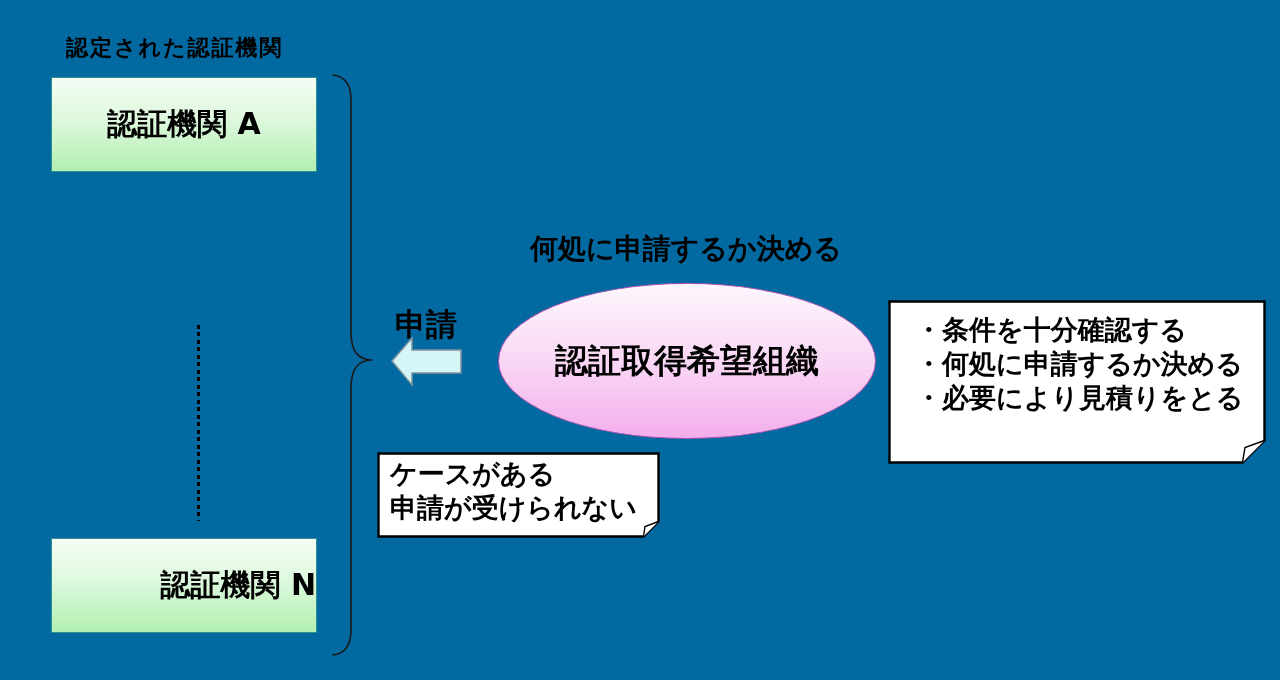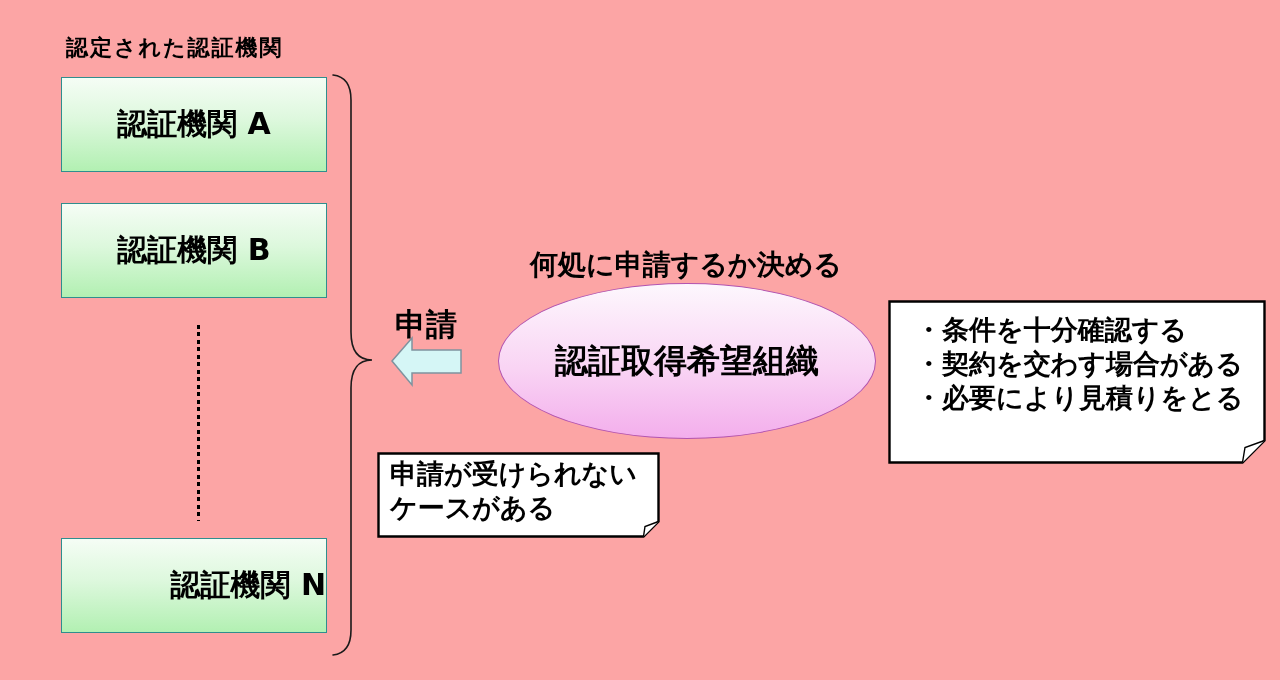--- a/index.html
+++ b/index.html
@@ -1,34 +1,34 @@
 <!DOCTYPE html>
 <html><head>
 <meta charset="utf-8">
 <style>
   html, body { margin: 0; padding: 0; background: #ffffff; }
   .canvas {
     position: relative;
     width: 1280px;
     height: 680px;
-    background: #fca5a5;
+    background: #0369a1;
     overflow: hidden;
     font-family: "DejaVu Sans", "Liberation Sans", sans-serif;
     color: #000;
   }
   .abs { position: absolute; }
 
   .heading {
     left: 66px; top: 33px;
     font-size: 22px; font-weight: bold; letter-spacing: 2px;
     white-space: nowrap;
   }
 
   .cert-box {
-    left: 61px; width: 264px; height: 93px;
+    left: 51px; width: 264px; height: 93px;
     border: 1.5px solid #2f8e8e;
     background: linear-gradient(to bottom, #f5fdf5 0%, #ddf8dd 45%, #b2f0b2 100%);
     display: flex; align-items: center; justify-content: center;
     font-size: 30px; font-weight: bold; white-space: nowrap;
   }
   .box-a { top: 77px; }
   .box-b { top: 203px; }
   .box-n { top: 538px; justify-content: flex-end; }
 
   .dotted-line {
@@ -42,21 +42,20 @@
     left: 390px; top: 304px; width: 72px;
     text-align: center; font-size: 31px; font-weight: bold;
     white-space: nowrap;
   }
   .arrow-svg { left: 388px; top: 334px; }
 
   .decide-caption {
     left: 498px; top: 230px; width: 376px;
     text-align: center; font-size: 28px; font-weight: bold;
     white-space: nowrap;
-    margin-top: 16px;
   }
 
   .applicant-ellipse {
     left: 498px; top: 283px; width: 376px; height: 154px;
     border: 1.5px solid #b254b0;
     border-radius: 50%;
     background: linear-gradient(to bottom, #fdf7fd 0%, #f9d4f4 55%, #f3aeec 100%);
     display: flex; align-items: center; justify-content: center;
     font-size: 33px; font-weight: bold; white-space: nowrap;
   }
@@ -75,23 +74,20 @@
 </head>
 <body>
 
 <div class="canvas">
 
   <div class="abs heading">認定された認証機関</div>
 
   <div class="abs cert-box box-a">
     <span>認証機関 A</span>
   </div>
-  <div class="abs cert-box box-b">
-    <span>認証機関 B</span>
-  </div>
   <div class="abs cert-box box-n">
     <span>認証機関 N</span>
   </div>
 
   <div class="abs dotted-line"></div>
 
   <svg class="abs brace-svg" width="52" height="592" viewBox="0 0 52 592">
     <path d="M6,5 Q24,7 24,30 L24,262 Q24,290 45,290 Q24,290 24,318 L24,560 Q24,583 6,585" fill="none" stroke="#1a1a1a" stroke-width="1.6" stroke-linecap="round"></path>
   </svg>
 
@@ -106,29 +102,29 @@
     <span>認証取得希望組織</span>
   </div>
 
   <div class="abs note note-right">
     <svg width="378" height="164" viewBox="0 0 378 164">
       <path d="M1.5,1.5 L376.5,1.5 L376.5,140.5 L354.5,162.5 L1.5,162.5 Z" fill="#ffffff" stroke="#000000" stroke-width="2.4"></path>
       <path d="M376.5,140.5 L357,147.5 L354.5,162.5" fill="#ffffff" stroke="#000000" stroke-width="1.4"></path>
     </svg>
     <div class="note-text">
       <div>・条件を十分確認する</div>
-      <div>・契約を交わす場合がある</div>
+      <div>・何処に申請するか決める</div>
       <div>・必要により見積りをとる</div>
     </div>
   </div>
 
   <div class="abs note note-left">
     <svg width="283" height="86" viewBox="0 0 283 86">
       <path d="M1.5,1.5 L281.5,1.5 L281.5,69.5 L266.5,84.5 L1.5,84.5 Z" fill="#ffffff" stroke="#000000" stroke-width="2.4"></path>
       <path d="M281.5,69.5 L268,74.5 L266.5,84.5" fill="#ffffff" stroke="#000000" stroke-width="1.4"></path>
     </svg>
     <div class="note-text">
+      <div>ケースがある</div>
       <div>申請が受けられない</div>
-      <div>ケースがある</div>
     </div>
   </div>
 
 </div>
 
 </body></html>

